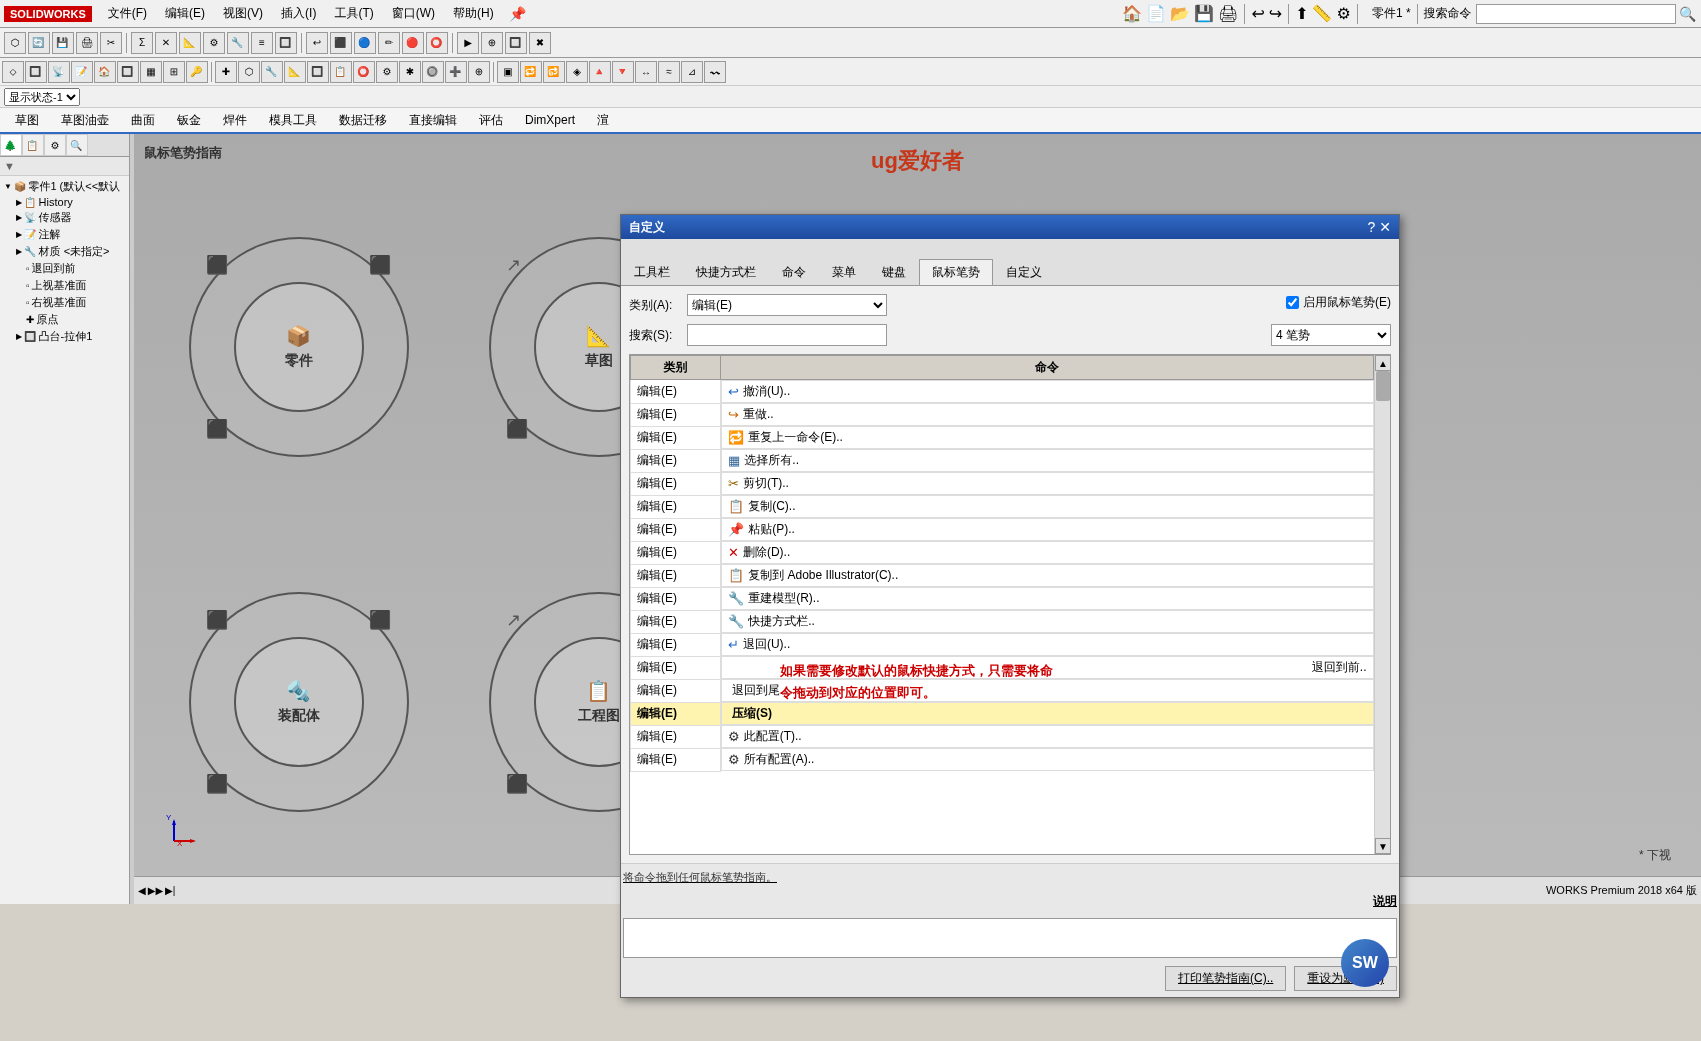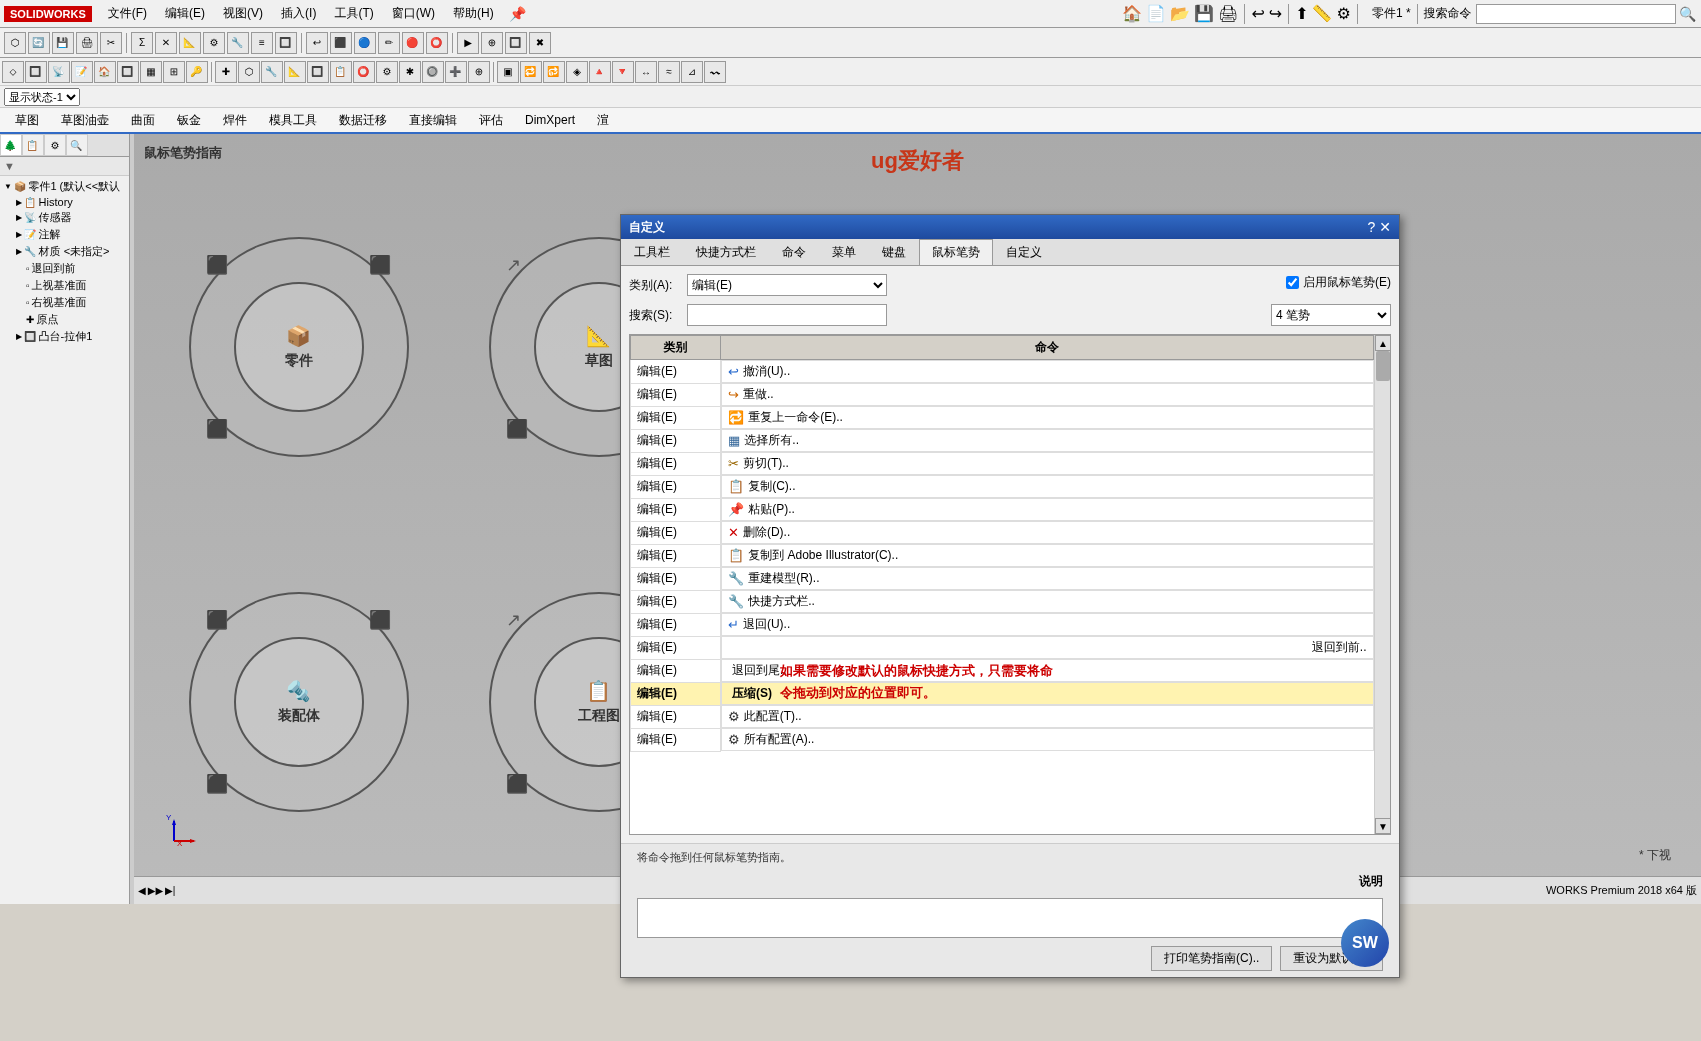--- a/index.html
+++ b/index.html
@@ -63,42 +63,42 @@
 
     
     .dialog { position: absolute; top: 80px; left: 620px; width: 780px; background: #f0f0f0; border: 1px solid #666; box-shadow: 3px 3px 8px rgba(0,0,0,0.4); z-index: 100; }
     .dialog-title { background: linear-gradient(to bottom, #316ac5, #1e4a9e); color: white; padding: 4px 8px; display: flex; align-items: center; justify-content: space-between; height: 24px; }
     .dialog-title-text { font-size: 12px; font-weight: bold; }
     .dialog-close { cursor: pointer; background: none; border: none; color: white; font-size: 14px; }
     .dialog-help { cursor: pointer; background: none; border: none; color: white; font-size: 14px; }
 
     
     .dialog-tabs { display: flex; background: #e0e0e0; border-bottom: 1px solid #999; }
-    .dialog-tab { padding: 4px 12px; cursor: pointer; border: 1px solid transparent; border-bottom: none; font-size: 12px; }
+    .dialog-tab { padding: 4px 12px; cursor: pointer; border: 1px solid transparent; border-bottom: none; font-size: 12px; margin-top: 20px; }
     .dialog-tab.active { background: #f0f0f0; border-color: #999; border-bottom-color: #f0f0f0; }
 
     
     .dialog-body { padding: 8px; display: flex; flex-direction: column; gap: 8px; }
 
     
     .form-row { display: flex; align-items: center; gap: 8px; }
     .form-label { font-size: 12px; min-width: 50px; }
 
     
     .form-select { height: 22px; font-size: 12px; border: 1px solid #999; background: white; }
     .form-input { height: 22px; font-size: 12px; border: 1px solid #999; background: white; padding: 0 4px; }
 
     
     .form-check { display: flex; align-items: center; gap: 4px; }
     .cmd-table { width: 100%; border-collapse: collapse; font-size: 12px; }
     .cmd-table th { background: #d4d0c8; border: 1px solid #999; padding: 3px 6px; text-align: center; position: sticky; top: 0; }
     .cmd-table td { border: 1px solid #ddd; padding: 2px 6px; }
 
     
-    .dialog-footer { background: #e8e8e8; border-top: 1px solid #ccc; padding: 6px 16px; display: flex; flex-direction: column; gap: 4px; }
+    .dialog-footer { background: #e8e8e8; border-top: 1px solid #ccc; padding: 6px 2px; display: flex; flex-direction: column; gap: 4px; text-decoration: underline; }
     .footer-note { font-size: 11px; color: #333; }
     .desc-label { font-size: 12px; font-weight: bold; margin-top: 4px; text-align: right; }
     .desc-box { height: 40px; background: white; border: 1px solid #999; margin-top: 4px; }
     .footer-buttons { display: flex; justify-content: flex-end; gap: 8px; margin-top: 4px; }
     .btn { padding: 3px 12px; background: #e0e0e0; border: 1px solid #999; cursor: pointer; font-size: 12px; }
 
     
     .brand-logo { position: absolute; bottom: 10px; right: 10px; width: 48px; height: 48px; background: linear-gradient(135deg, #4488cc, #2244aa); border-radius: 50%; display: flex; align-items: center; justify-content: center; color: white; font-weight: bold; font-size: 18px; }
 
     

